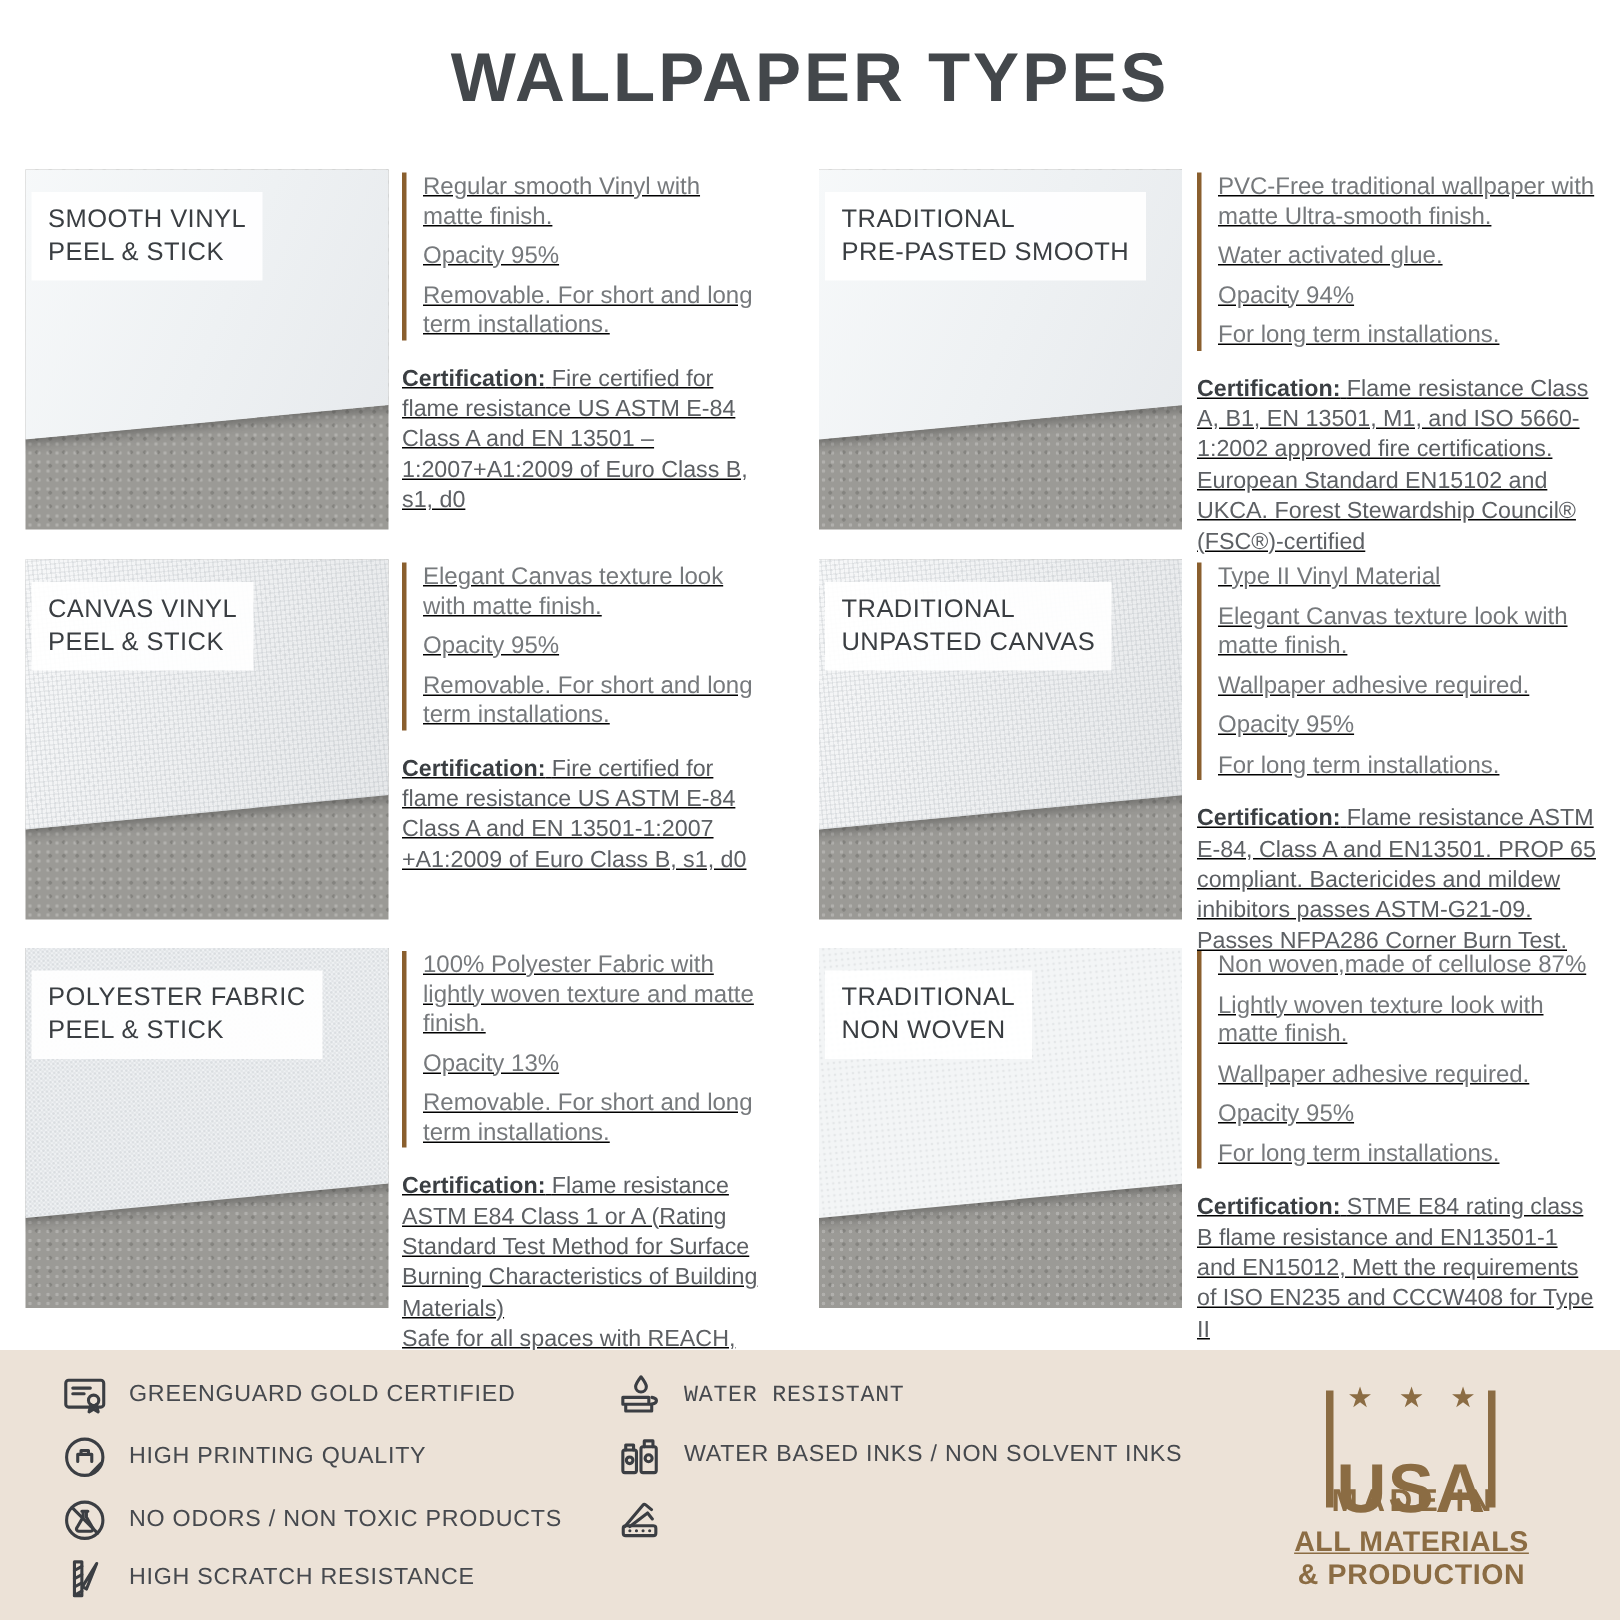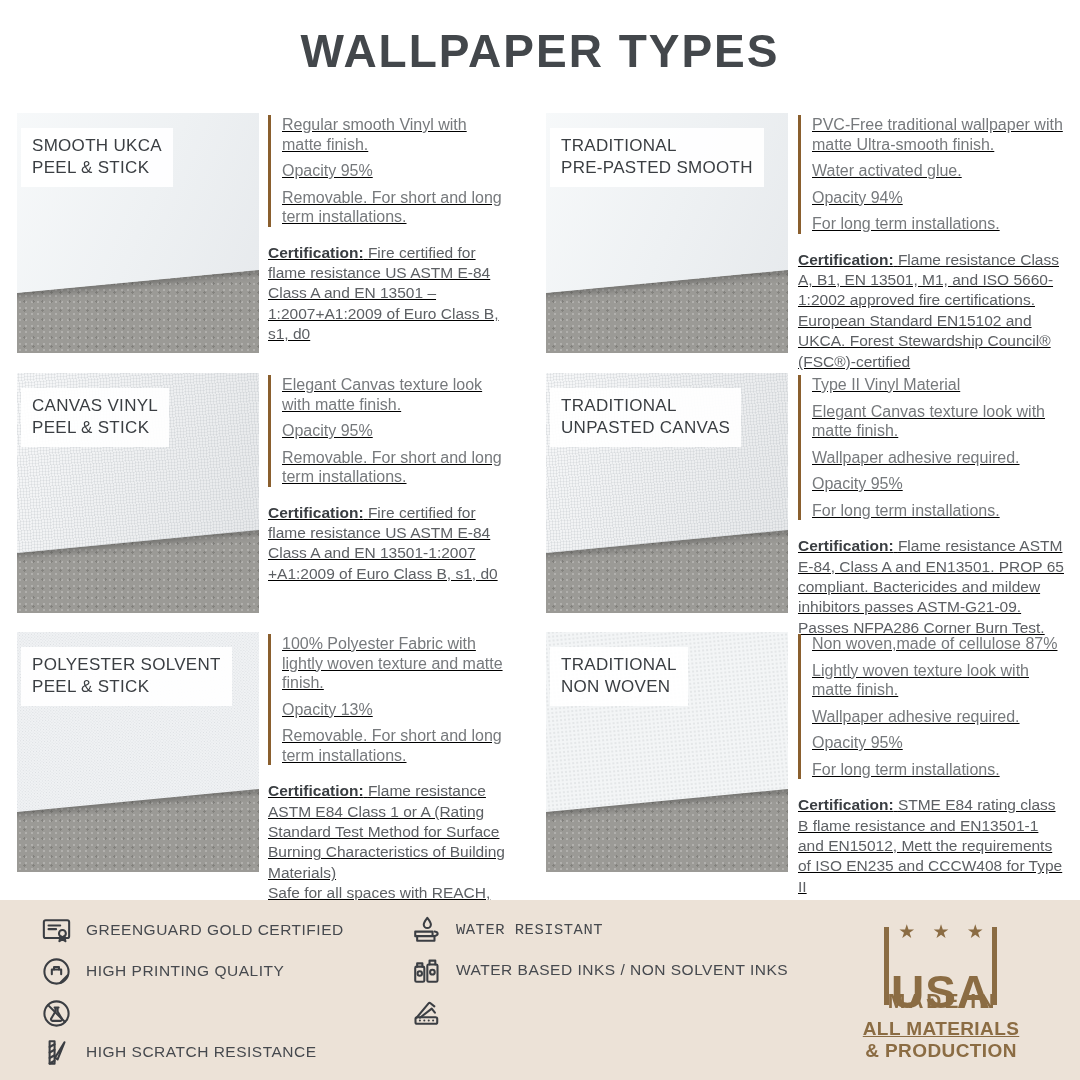--- a/index.html
+++ b/index.html
@@ -75,21 +75,21 @@
 <body>
 
 <div class="page">
 
   <div class="title">WALLPAPER TYPES</div>
 
   <div class="panel col0" id="p0">
     <div class="panel-img tex-smooth">
       <div class="sheet"></div>
       <div class="img-label">
-        <span>SMOOTH UKCA</span><br>
+        <span>SMOOTH VINYL</span><br>
         <span>PEEL &amp; STICK</span>
       </div>
     </div>
     <div class="panel-text">
       <div class="desc">
         <p>Regular smooth Vinyl with matte finish.</p>
         <p>Opacity 95%</p>
         <p>Removable.  For short and long term installations.</p>
       </div>
       <p class="cert"><span class="cert-b">Certification:</span> <span class="cert-text">Fire certified for flame resistance US ASTM E-84 Class A and EN 13501 –1:2007+A1:2009 of Euro Class B, s1, d0</span></p>
@@ -150,21 +150,21 @@
         <p>For long term installations.</p>
       </div>
       <p class="cert"><span class="cert-b">Certification:</span> <span class="cert-text">Flame resistance ASTM E-84, Class A and EN13501. PROP 65 compliant. Bactericides and mildew inhibitors passes ASTM-G21-09. Passes NFPA286 Corner Burn Test.</span></p>
     </div>
   </div>
 
   <div class="panel col0" id="p4">
     <div class="panel-img tex-fabric">
       <div class="sheet"></div>
       <div class="img-label">
-        <span>POLYESTER SOLVENT</span><br>
+        <span>POLYESTER FABRIC</span><br>
         <span>PEEL &amp; STICK</span>
       </div>
     </div>
     <div class="panel-text">
       <div class="desc">
         <p>100% Polyester Fabric with lightly woven texture and matte finish.</p>
         <p>Opacity 13%</p>
         <p>Removable.  For short and long term installations.</p>
       </div>
       <p class="cert"><span class="cert-b">Certification:</span> <span class="cert-text">Flame resistance ASTM E84 Class 1 or A (Rating Standard Test Method for Surface Burning Characteristics of Building Materials)
@@ -211,20 +211,21 @@
           <path d="M14.8 20.2l5.2-5.4"></path>
         </svg>
       <span>HIGH PRINTING QUALITY</span>
     </div>
     <div class="feat" id="fl2">
       <svg viewBox="0 0 24 24">
           <circle cx="12" cy="12" r="8.8"></circle>
           <path d="M10.6 7.6h2.9M11.2 7.6v2.9l-3 5.1a1.1 1.1 0 0 0 .95 1.75h5.7a1.1 1.1 0 0 0 .95-1.75l-3-5.1V7.6"></path>
           <path d="M5.9 5.9l12.3 12.3"></path>
         </svg>
+      <span>NO ODORS / NON TOXIC PRODUCTS</span>
     </div>
     <div class="feat" id="fl3">
       <svg viewBox="0 0 24 24">
           <path d="M7 3.8h3.6v16.4H7z"></path>
           <path d="M7 8l3.6-2M7 12l3.6-2M7 16l3.6-2M7 20l3.6-2"></path>
           <path d="M17.8 4.6l-6.9 11.2 1.9 1.2z"></path>
         </svg>
       <span>HIGH SCRATCH RESISTANCE</span>
     </div>
 

